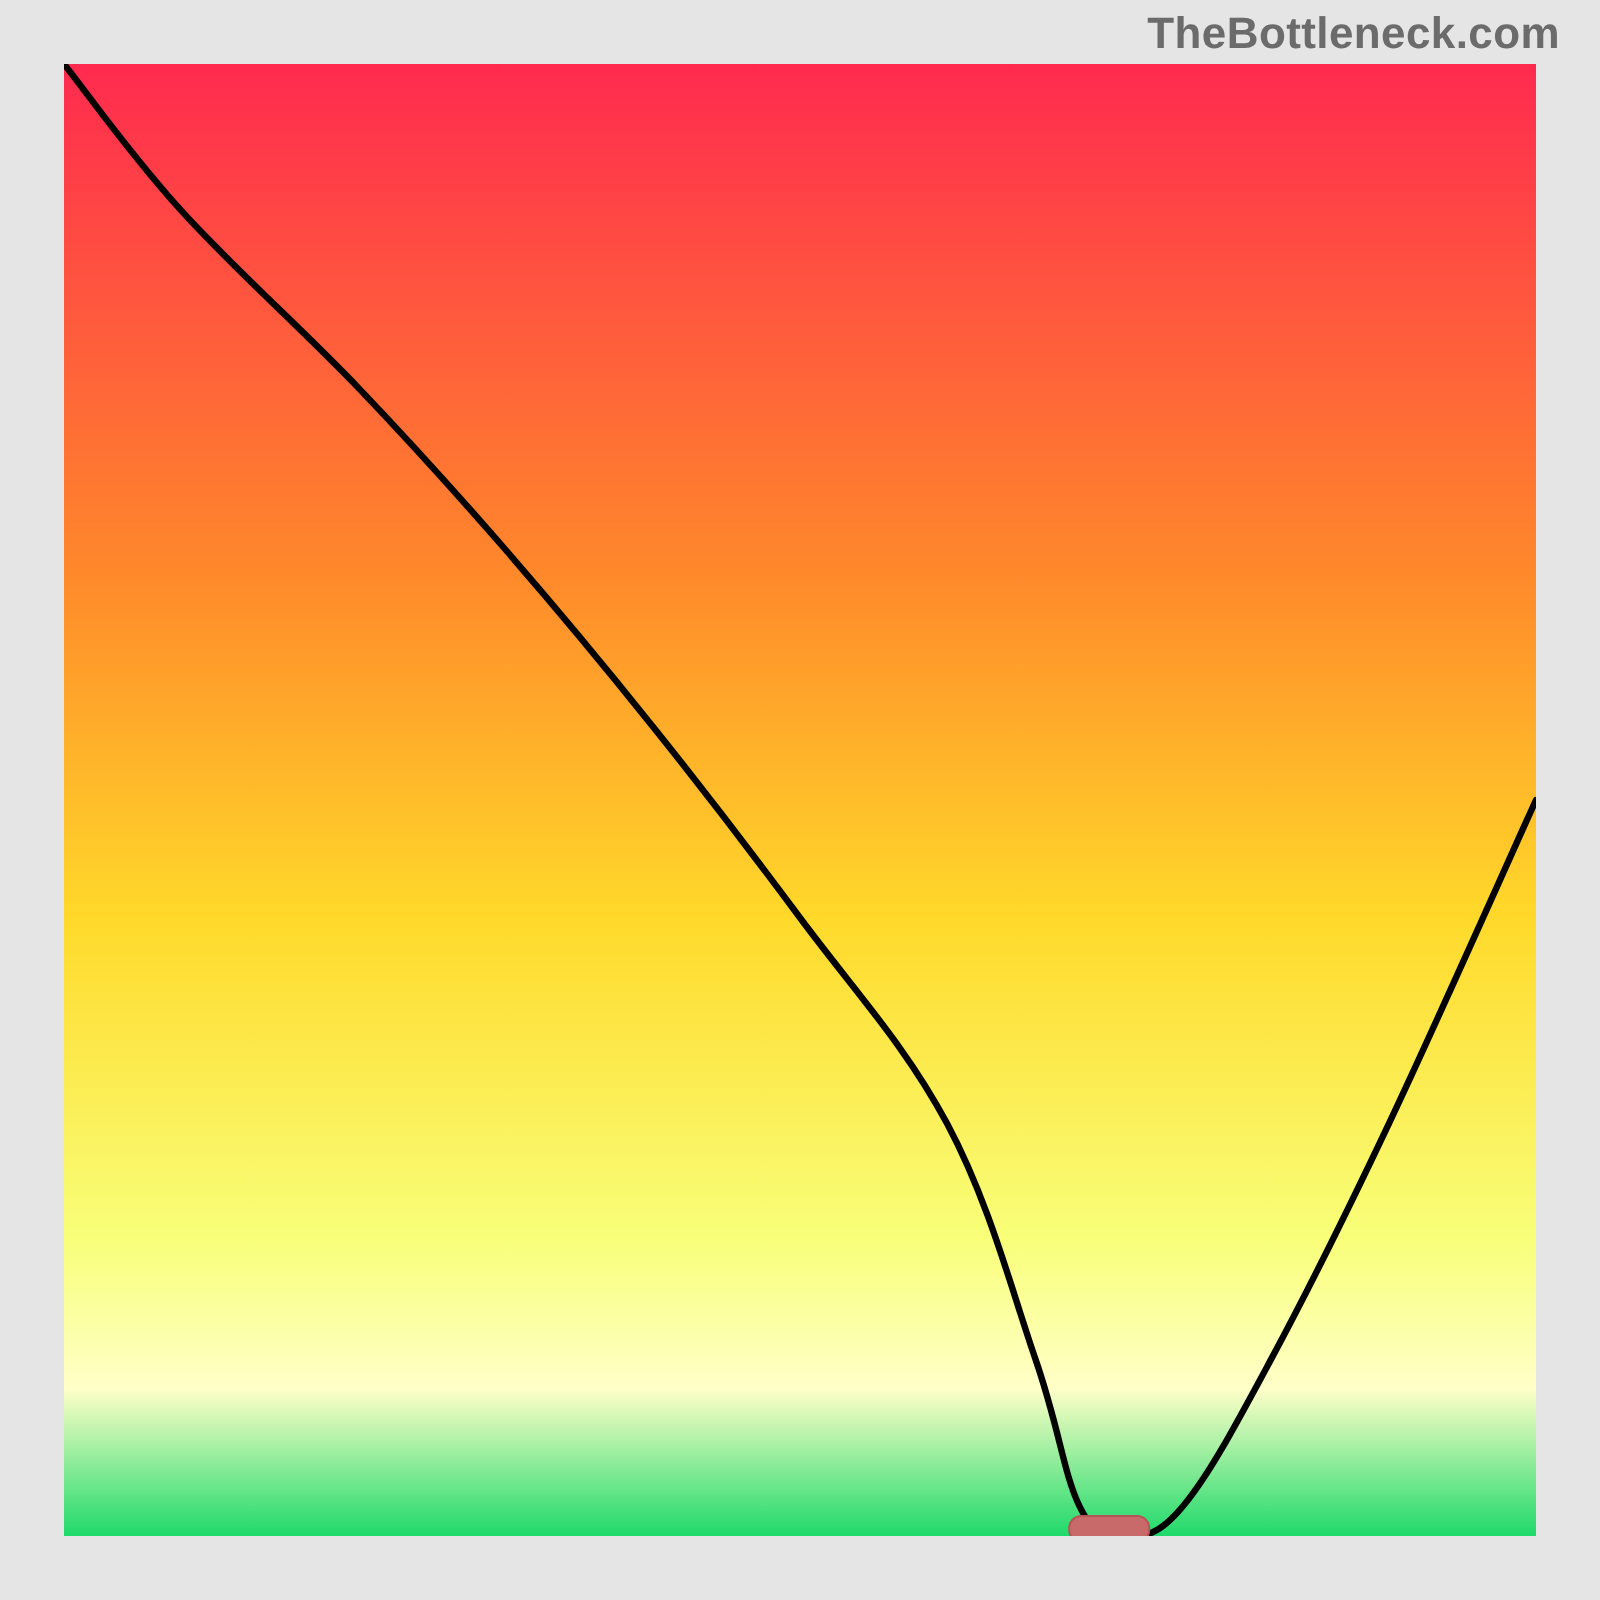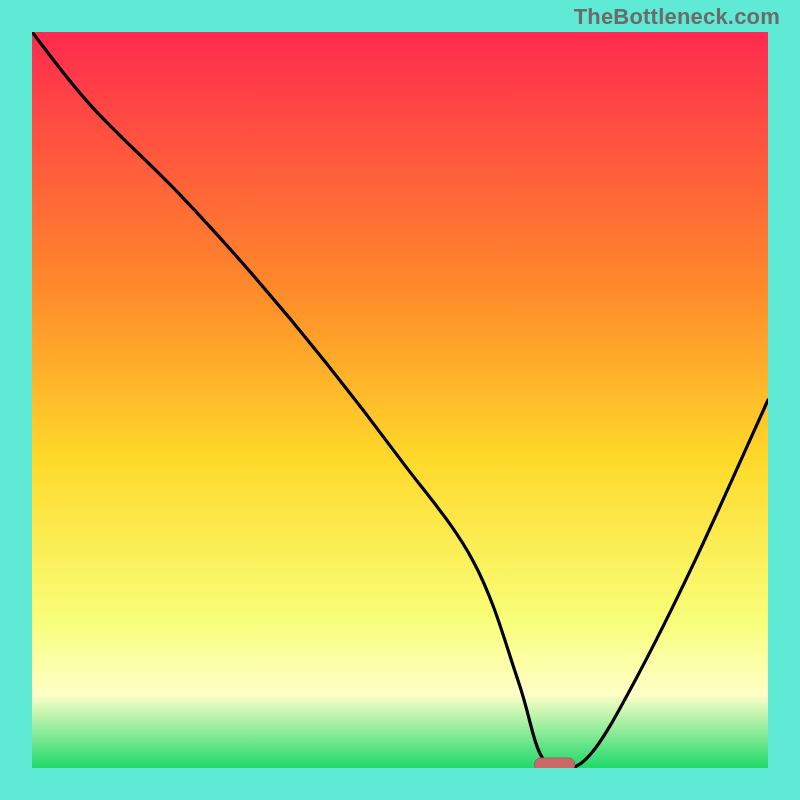--- a/index.html
+++ b/index.html
@@ -8,21 +8,21 @@
     width: 800px;
     height: 800px;
     background: #000;
     overflow: hidden;
     font-family: Arial, Helvetica, sans-serif;
   }
   .container {
     position: relative;
     width: 800px;
     height: 800px;
-    background: #5eead4;
+    background: #e5e5e5;
   }
   .watermark {
     position: absolute;
     top: 4px;
     right: 20px;
     color: #6b6b6b;
     font-size: 22px;
     font-weight: 600;
     letter-spacing: 0.2px;
     z-index: 10;

